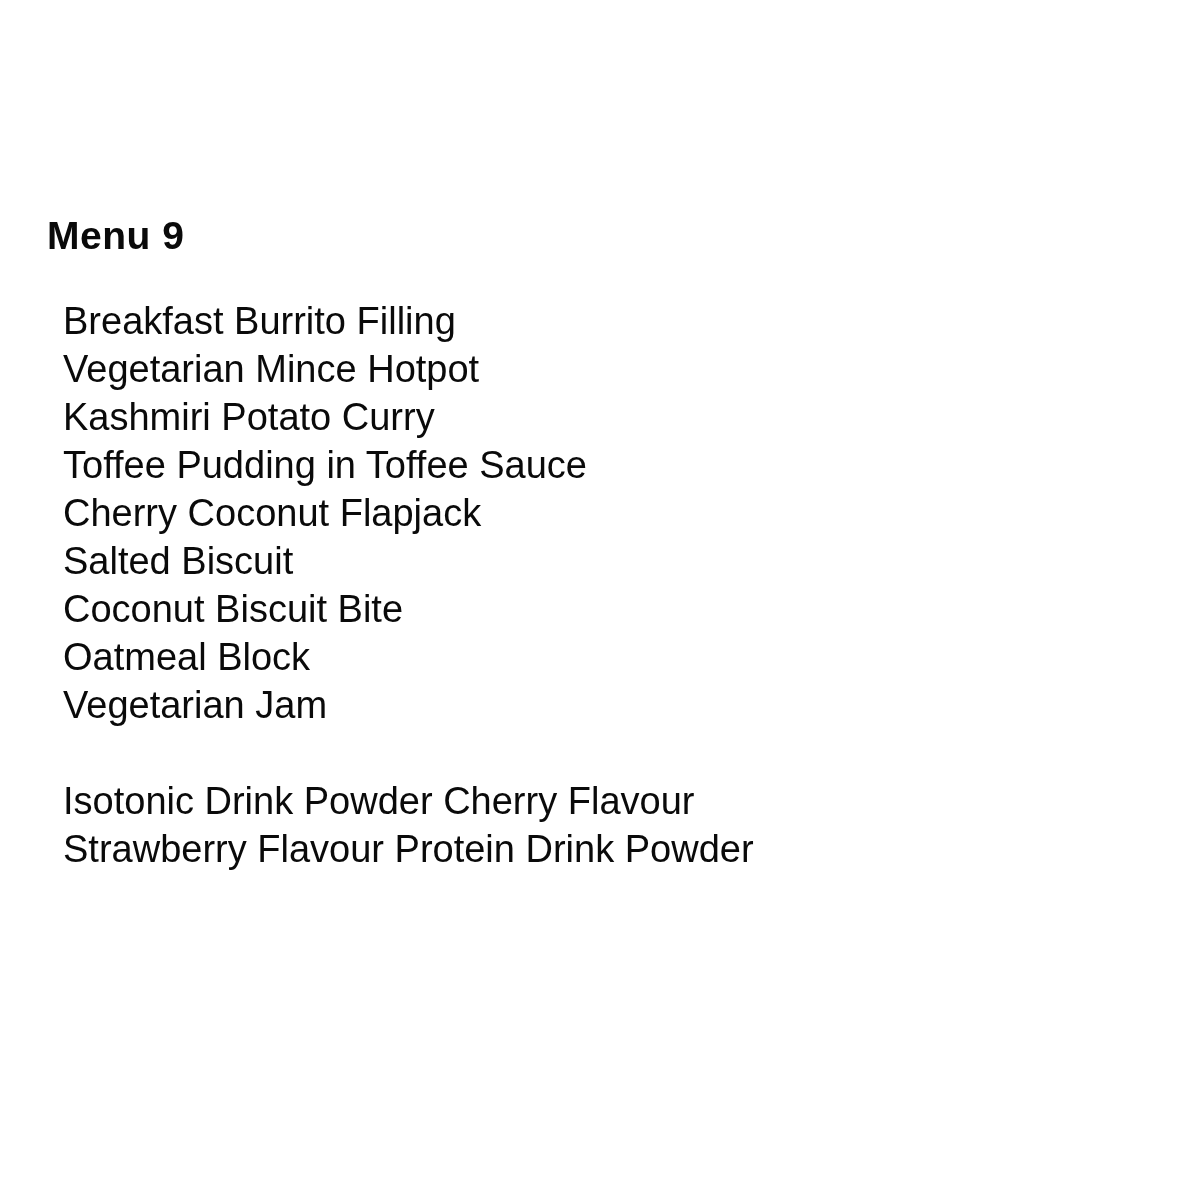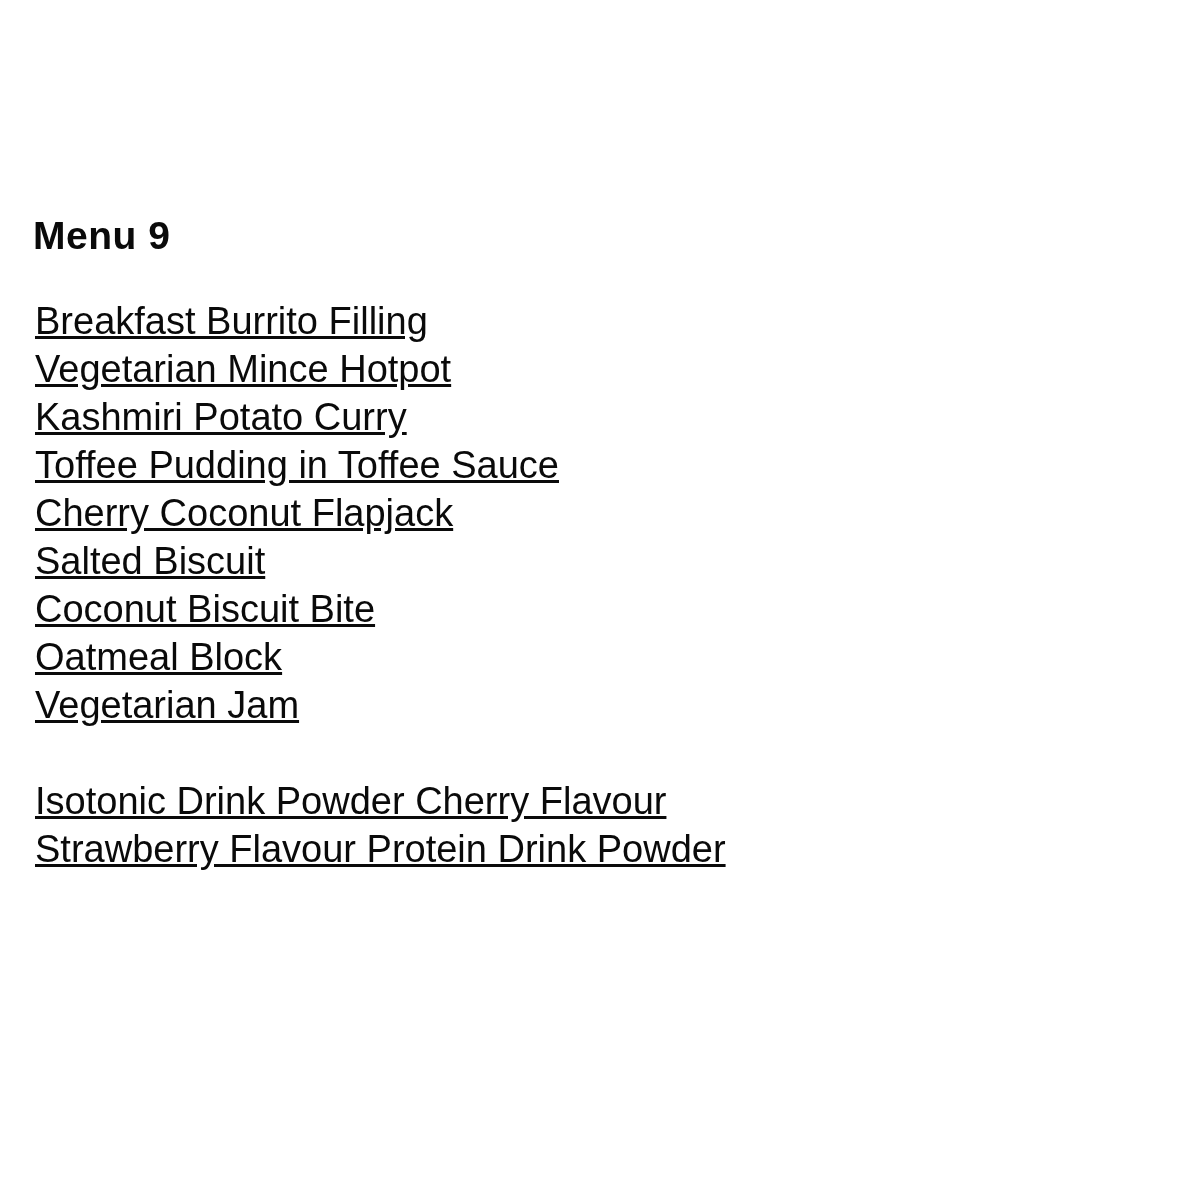--- a/index.html
+++ b/index.html
@@ -10,34 +10,33 @@
   body {
     width: 1200px;
     height: 1200px;
     position: relative;
     overflow: hidden;
     font-family: "Liberation Sans", sans-serif;
     color: #0a0a0a;
   }
   .page {
     position: absolute;
-    left: 33px;
+    left: 47px;
     top: 212px;
     width: 1130px;
   }
   .menu-title {
     font-size: 39px;
     font-weight: bold;
     line-height: 48px;
     margin: 0 0 37px 0;
     letter-spacing: 0.5px;
   }
   .menu-section {
-    margin: 2px;
-    text-decoration: underline;
+    margin: 16px;
   }
   .menu-section + .menu-section {
     margin-top: 48px;
   }
   .menu-item {
     font-size: 38px;
     line-height: 48px;
     white-space: nowrap;
   }
 </style>

